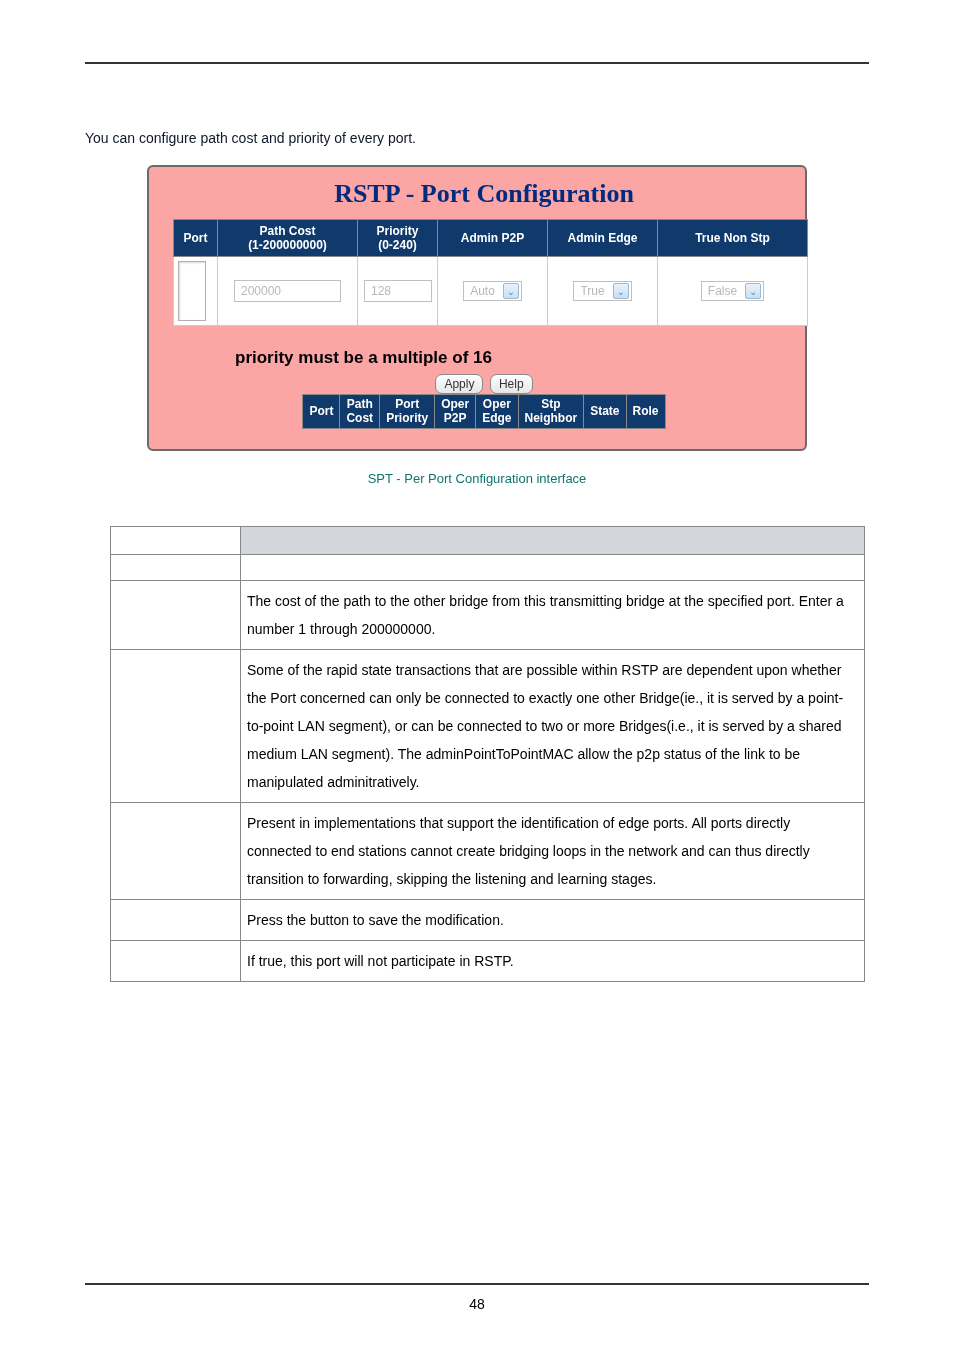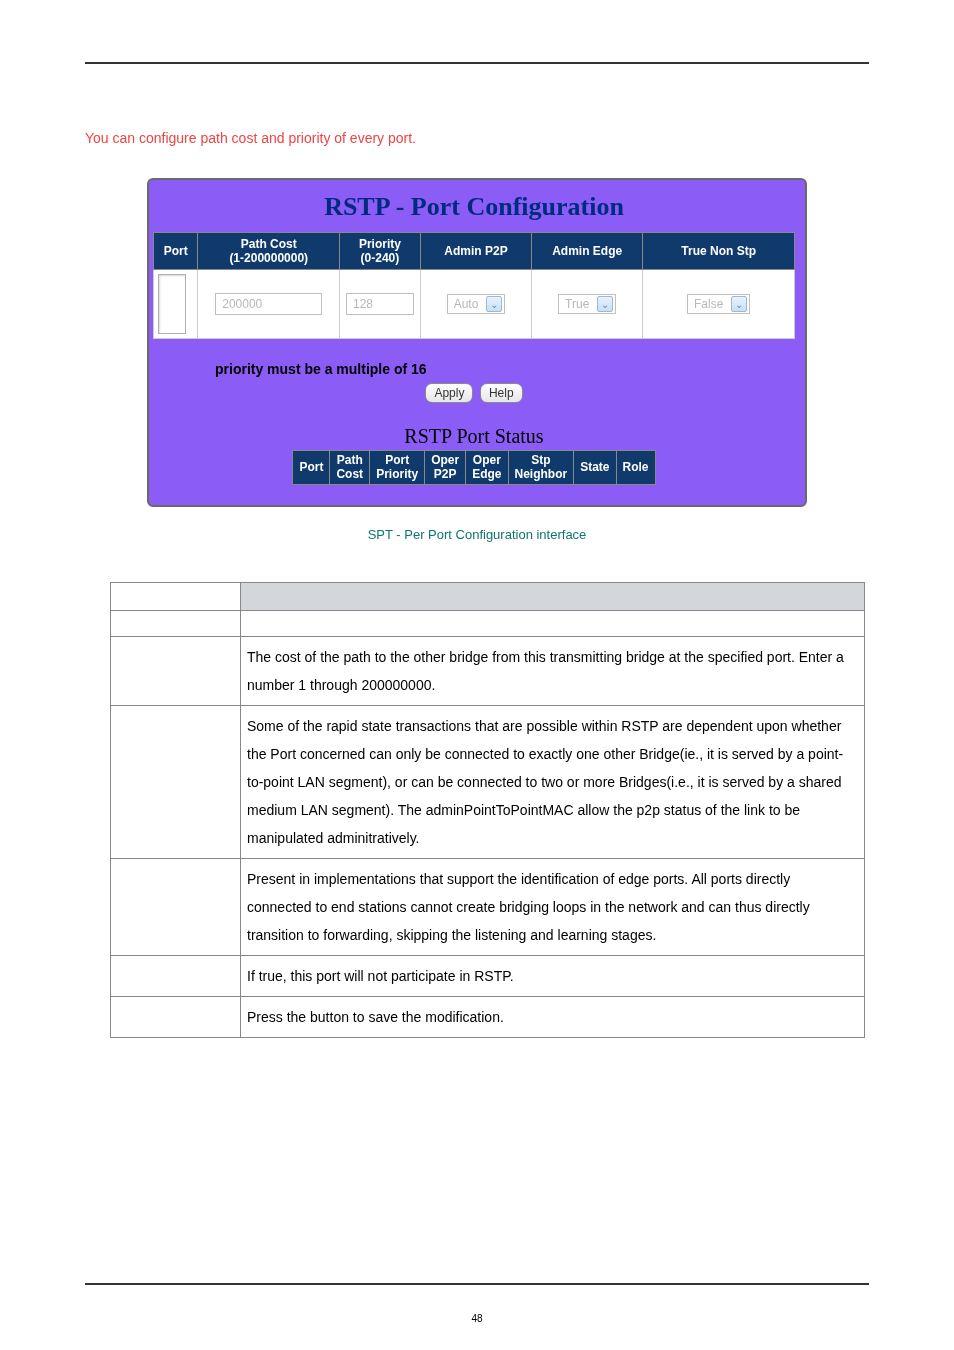--- a/index.html
+++ b/index.html
@@ -28,30 +28,30 @@
     }
     .content {
       position: absolute;
       top: 130px;
       left: 85px;
       right: 85px;
       bottom: 85px;
     }
     .intro-text {
       font-size: 14px;
-      color: #ef4444;
-      margin-bottom: 32px;
+      color: #0f172a;
+      margin-bottom: 19px;
     }
     .screenshot {
       margin: 0 auto;
       width: 660px;
       border: 2px solid #6a6a6a;
       border-radius: 6px;
-      background: #8b5cf6;
-      padding: 8px 10px 20px 4px;
+      background: #fca5a5;
+      padding: 8px 10px 20px 24px;
     }
     .ss-title {
       font-size: 26px;
       font-weight: bold;
       color: #002b7f;
       text-align: center;
       font-family: "Times New Roman", serif;
       margin: 4px 0 10px 0;
     }
     .config-table {
@@ -104,21 +104,21 @@
       height: 16px;
       background: linear-gradient(#e8f2fb, #c9dff2);
       border: 1px solid #9cb9d4;
       border-radius: 2px;
       color: #5a8fc2;
       font-size: 10px;
     }
     .priority-note {
       font-family: Verdana, sans-serif;
       font-weight: bold;
-      font-size: 14px;
+      font-size: 17px;
       color: #000;
       text-align: left;
       padding-left: 62px;
       margin-top: 22px;
     }
     .btn-row {
       text-align: center;
       margin-top: 6px;
     }
     .ui-btn {
@@ -185,24 +185,24 @@
       font-size: 14px;
       color: #000;
       line-height: 2.0;
     }
     .obj-table .blank-row td {
       height: 26px;
       background: #fff;
     }
     .page-num {
       position: absolute;
-      bottom: 26px;
+      bottom: 38px;
       width: 100%;
       text-align: center;
-      font-size: 10px;
+      font-size: 14px;
       color: #000;
     }
   </style>
 </head>
 <body>
 
 <div class="page-border-top"></div>
 
 <div class="content">
 
@@ -266,21 +266,20 @@
       </tr>
     </tbody>
       </table>
 
     <div class="priority-note">priority must be a multiple of 16</div>
     <div class="btn-row">
       <span class="ui-btn">Apply</span>
       <span class="ui-btn">Help</span>
     </div>
 
-    <div class="status-title">RSTP Port Status</div>
     <table class="status-table">
       <tbody>
           <tr>
         <th><span>Port</span></th>
         <th>Path<br>Cost</th>
         <th>Port<br>Priority</th>
         <th>Oper<br>P2P</th>
         <th>Oper<br>Edge</th>
         <th>Stp<br>Neighbor</th>
         <th><span>State</span></th>
@@ -309,25 +308,25 @@
     <tr>
       <td class="label-col"></td>
       <td class="desc-col">Some of the rapid state transactions that are possible within RSTP are dependent upon whether the Port concerned can only be connected to exactly one other Bridge(ie., it is served by a point-to-point LAN segment), or can be connected to two or more Bridges(i.e., it is served by a shared medium LAN segment). The adminPointToPointMAC allow the p2p status of the link to be manipulated adminitratively.</td>
     </tr>
     <tr>
       <td class="label-col"></td>
       <td class="desc-col">Present in implementations that support the identification of edge ports. All ports directly connected to end stations cannot create bridging loops in the network and can thus directly transition to forwarding, skipping the listening and learning stages.</td>
     </tr>
     <tr>
       <td class="label-col"></td>
+      <td class="desc-col">Press the button to save the modification.</td>
+    </tr>
+    <tr>
+      <td class="label-col"></td>
       <td class="desc-col">If true, this port will not participate in RSTP.</td>
-    </tr>
-    <tr>
-      <td class="label-col"></td>
-      <td class="desc-col">Press the button to save the modification.</td>
     </tr>
   </tbody>
     </table>
 
 </div>
 
 <div class="page-border-bottom"></div>
 <div class="page-num">48</div>
 
 </body></html>

